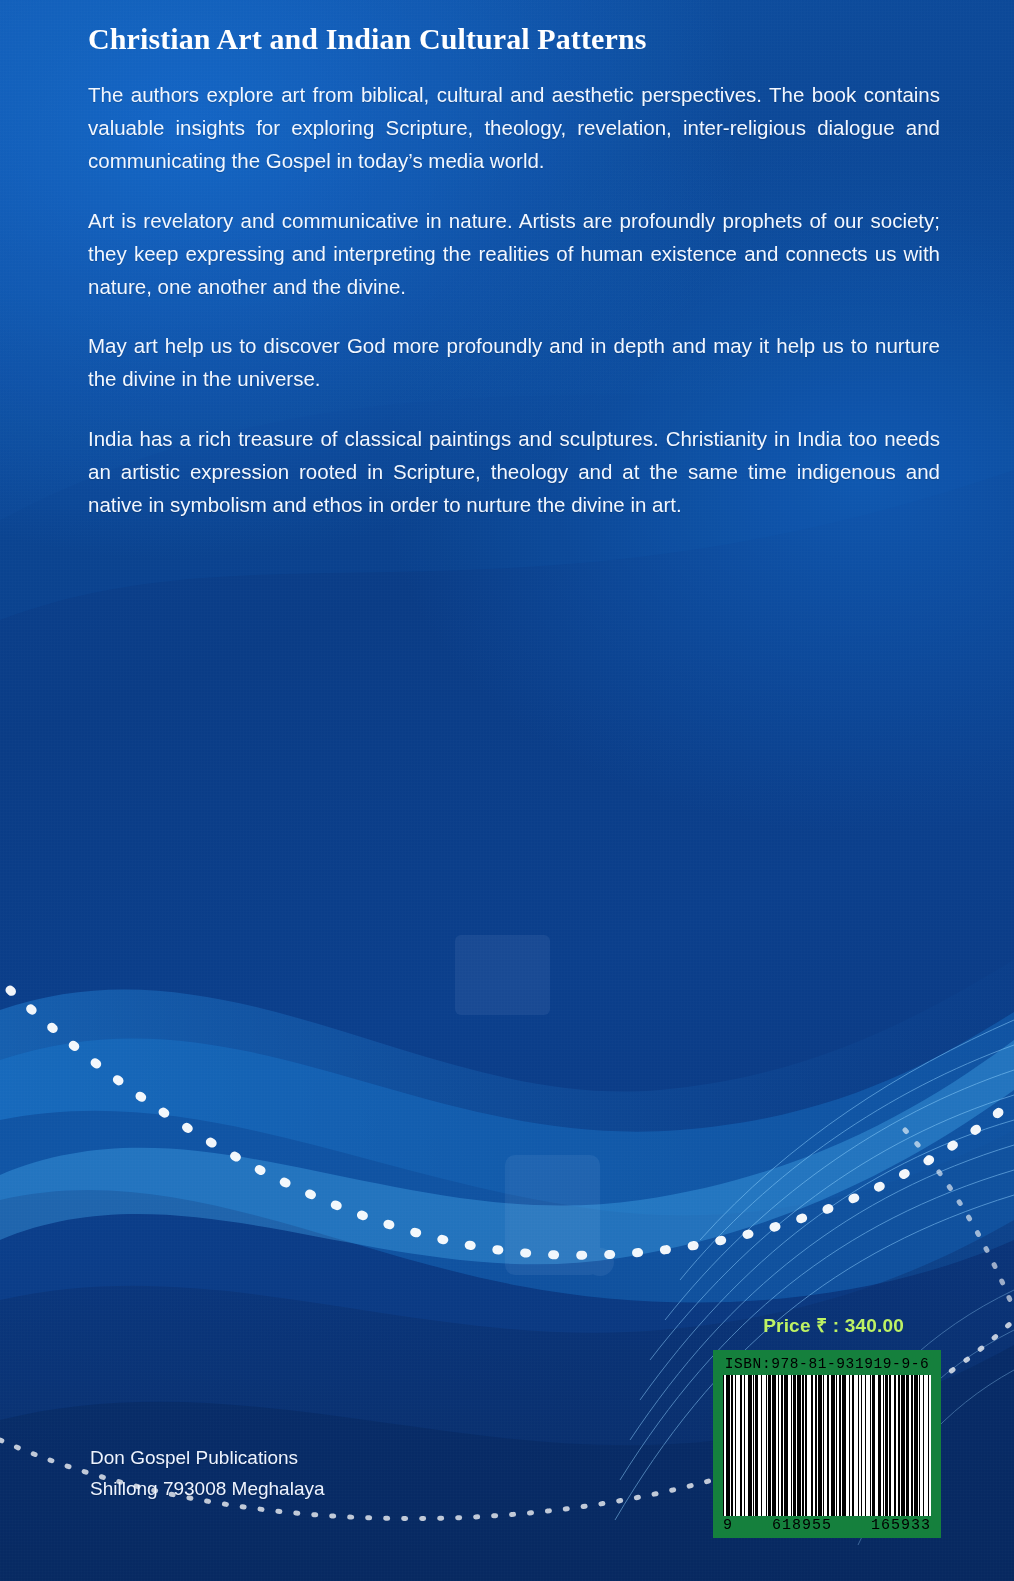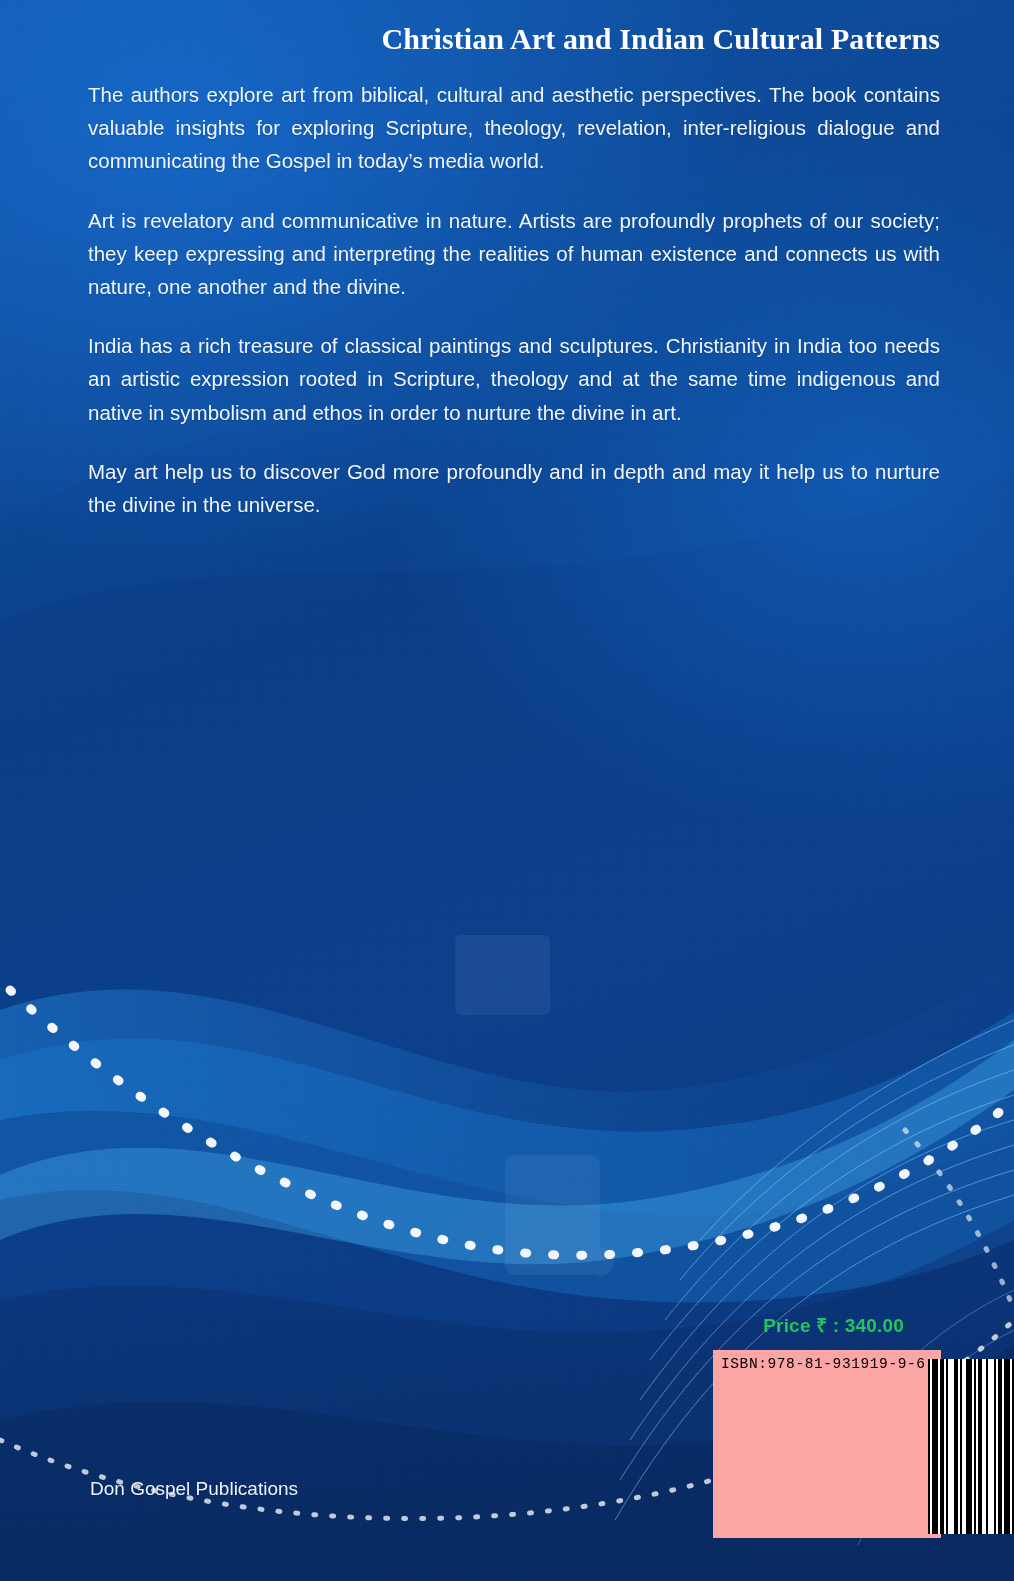--- a/index.html
+++ b/index.html
@@ -46,21 +46,20 @@
     top: 22px;
     width: 852px;
   }
   .title {
     font-family: "Liberation Serif", serif;
     font-weight: bold;
     font-size: 30px;
     letter-spacing: 0.1px;
     margin: 0 0 22px 0;
     color: #ffffff;
-    text-align: right;
   }
   .para {
     font-size: 20.5px;
     line-height: 1.62;
     text-align: justify;
     margin: 0 0 26px 0;
     color: #f2f7ff;
     text-shadow: 0 1px 1px rgba(0,0,0,0.18);
   }
   .para:last-child { margin-bottom: 0; }
@@ -77,35 +76,35 @@
   }
   .publisher div { white-space: nowrap; }
 
   
   .price {
     position: absolute;
     right: 110px;
     bottom: 243px;
     font-size: 19px;
     font-weight: bold;
-    color: #22c55e;
+    color: #bef264;
     letter-spacing: 0.2px;
   }
   .barcode-box {
     position: absolute;
     right: 73px;
     bottom: 43px;
     width: 228px;
     height: 188px;
-    background: #fca5a5;
+    background: #15803d;
     color: #000000;
     box-sizing: border-box;
     padding: 6px 8px 4px 8px;
     display: flex;
-    flex-direction: row;
+    flex-direction: column;
     justify-content: space-between;
   }
   .isbn-text {
     font-family: "Liberation Mono", monospace;
     font-size: 14.5px;
     letter-spacing: 0.6px;
     text-align: center;
     color: #000;
     white-space: nowrap;
   }
@@ -193,26 +192,27 @@
         <circle cx="600" cy="1262" r="14"></circle>
       </g>
     </svg>
     <div class="bg-texture"></div>
   </div>
 
   <div class="content">
     <h1 class="title">Christian Art and Indian Cultural Patterns</h1>
     <p class="para">The authors explore art from biblical, cultural and aesthetic perspectives. The book contains valuable insights for exploring Scripture, theology, revelation, inter-religious dialogue and communicating the Gospel in today’s media world.</p>
     <p class="para">Art is revelatory and communicative in nature. Artists are profoundly prophets of our society; they keep expressing and interpreting the realities of human existence and connects us with nature, one another and the divine.</p>
+    <p class="para">May art help us to discover God more profoundly and in depth and may it help us to nurture the divine in the universe.</p>
     <p class="para">India has a rich treasure of classical paintings and sculptures. Christianity in India too needs an artistic expression rooted in Scripture, theology and at the same time indigenous and native in symbolism and ethos in order to nurture the divine in art.</p>
-    <p class="para">May art help us to discover God more profoundly and in depth and may it help us to nurture the divine in the universe.</p>
   </div>
 
   <div class="publisher">
     <div>Don Gospel Publications</div>
+    <div>Shillong 793008  Meghalaya</div>
   </div>
 
   <div class="price">Price ₹ : 340.00</div>
 
   <div class="barcode-box">
     <div class="isbn-text">ISBN:978-81-931919-9-6</div>
     <div class="bars">
         <span style="width: 2px; background: rgb(0, 0, 0);"></span>
         <span style="width: 2px; background: rgb(255, 255, 255);"></span>
         <span style="width: 6px; background: rgb(0, 0, 0);"></span>

